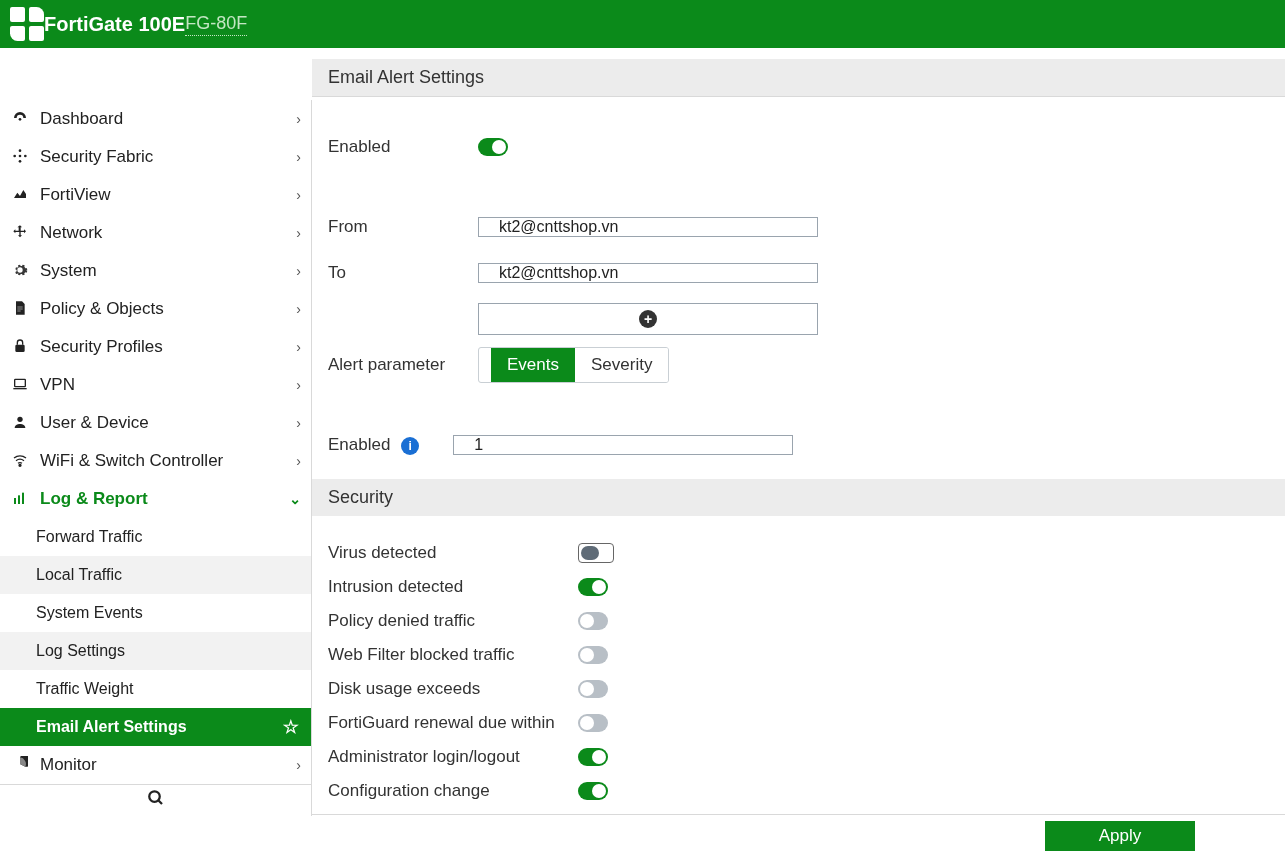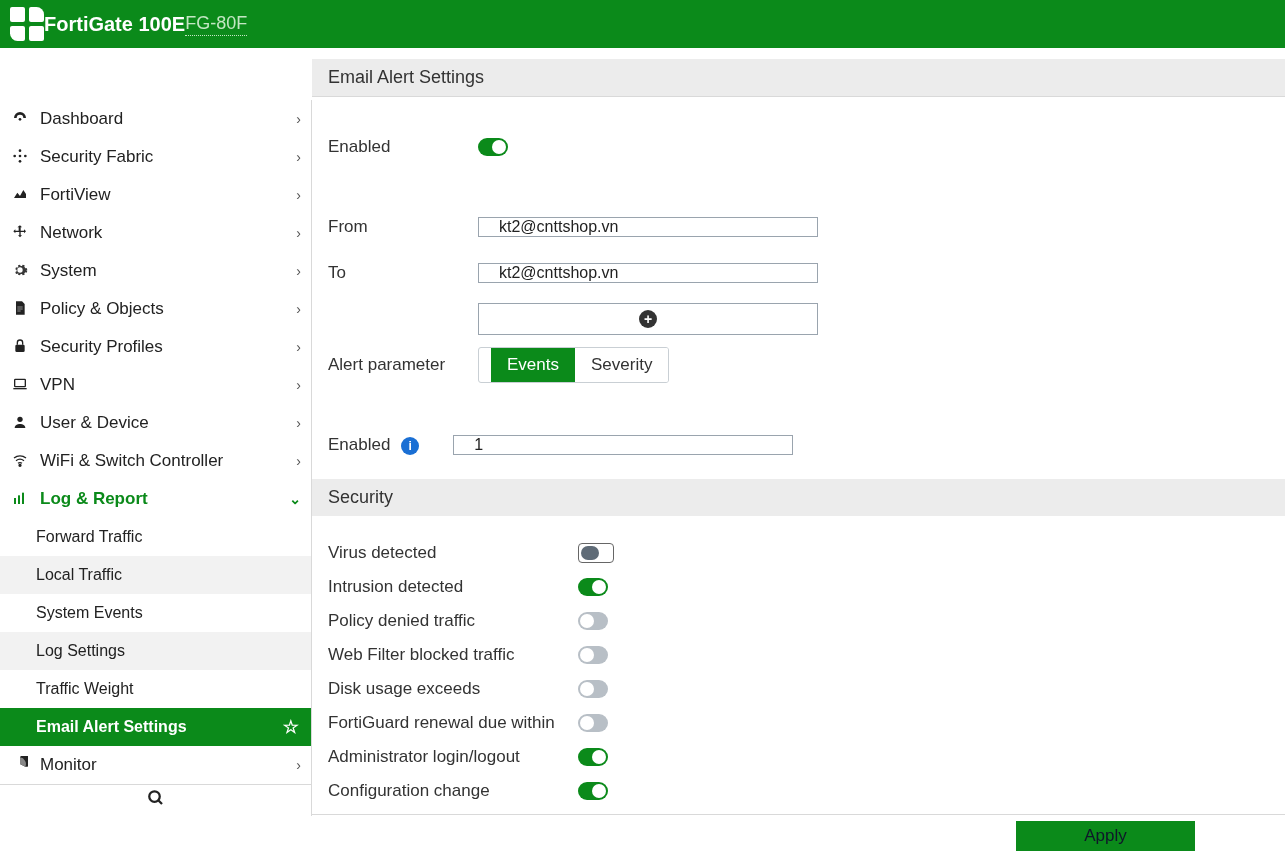--- a/index.html
+++ b/index.html
@@ -49,21 +49,21 @@
 .toggle::after { content:""; position:absolute; width:14px; height:14px; border-radius:50%; background:#fff; top:2px; left:2px; transition:.15s; }
 .toggle.on { background:#0b8a1a; }
 .toggle.on::after { left:14px; }
 .toggle.boxed { border:1px solid #666; background:#fff; width:36px; height:20px; border-radius:4px;}
 .toggle.boxed::after{ width:18px; height:14px; border-radius:8px; background:#5f6b77; top:2px; left:2px;}
 .section-title { font-size:18px; color:#333; background:#ececec; margin:16px -16px 20px -16px; padding:8px 16px; }
 .opt-row { display:flex; align-items:center; height:34px; }
 .opt-row .olabel { width:250px; font-size:17px; }
 .hr-space { height:28px; }
 .footer { height:42px; border-top:1px solid #d9d9d9; display:flex; align-items:center; justify-content:flex-end; padding:0 90px 0 0; background:#fff;}
-.apply-btn { background:#0b8a1a; color:#0f172a; border:none; height:30px; width:179px; font-size:17px; cursor:pointer; }
+.apply-btn { background:#0b8a1a; color:#ffffff; border:none; height:30px; width:150px; font-size:17px; cursor:pointer; }
 </style>
 </head>
 <body>
 
 <div class="topbar">
   <div class="logo">
       <span></span>
       <span></span>
       <span></span>
       <span></span>

